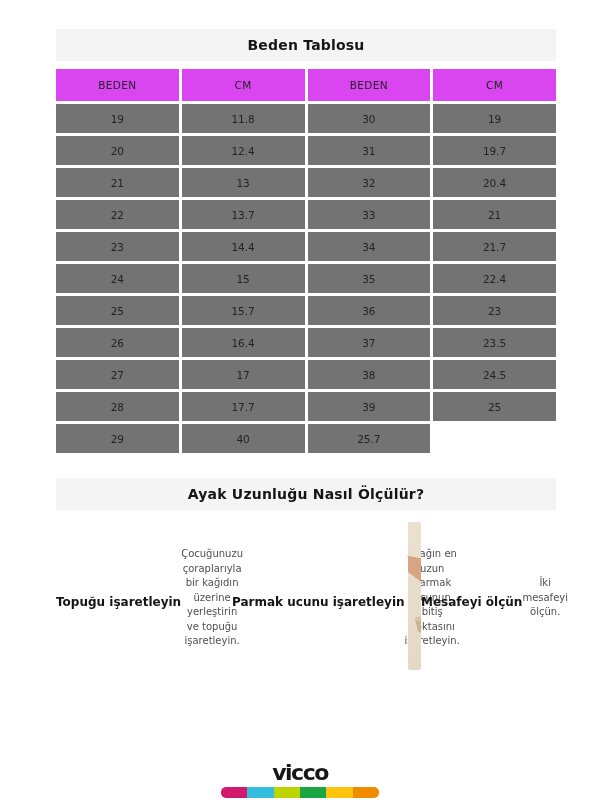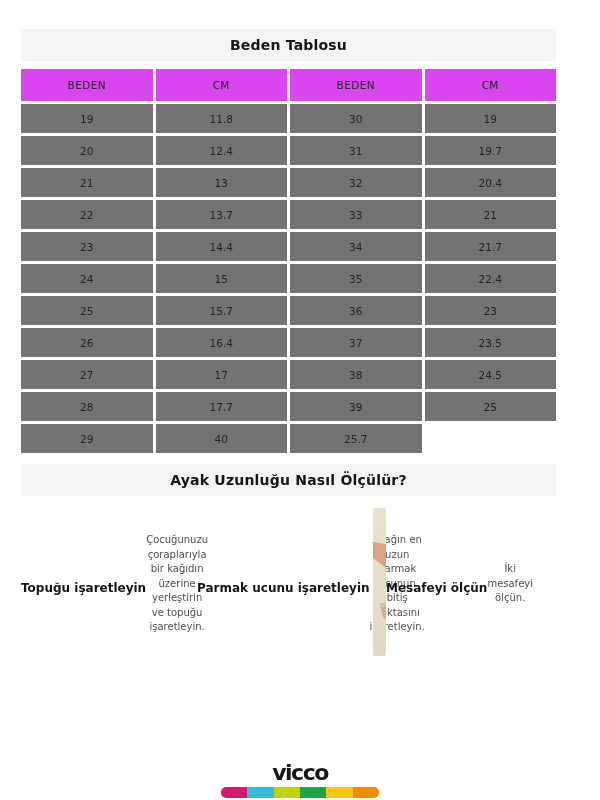--- a/index.html
+++ b/index.html
@@ -1,35 +1,35 @@
 <!DOCTYPE html>
 <html><head>
 <meta charset="utf-8">
 <style>
   html,body { margin:0; padding:0; background:#fff; }
   .page {
     width:600px; height:800px; background:#ffffff; position:relative;
     font-family:"DejaVu Sans","Liberation Sans",sans-serif; overflow:hidden;
     margin:0 auto;
   }
-  .content { padding:29px 44px 0 21px; }
+  .content { padding:29px 44px 0 56px; }
 
   .bar-title {
     height:32px; background:#f4f4f4; display:flex; align-items:center; justify-content:center;
     font-size:14px; font-weight:bold; color:#151515; letter-spacing:.2px;
   }
 
   .thead { display:grid; grid-template-columns:repeat(4,1fr); gap:3px; margin-top:8px; }
   .thead .t-cell { height:32px; background:#d946ef; font-size:10.5px; font-weight:500; letter-spacing:.4px; }
   .t-cell { display:flex; align-items:center; justify-content:center; color:#232323; }
   .tbody { display:flex; flex-direction:column; gap:3px; margin-top:3px; }
   .t-row { display:grid; grid-template-columns:repeat(4,1fr); gap:3px; }
   .t-row .t-cell { height:29px; background:#737373; font-size:10.5px; }
 
-  .section-title { margin-top:11px; }
+  .section-title { margin-top:25px; }
 
   .steps { display:flex; gap:16px; margin-top:12px; }
   .step { width:160px; display:flex; flex-direction:row; align-items:center; }
   .photo { width:160px; height:148px; border-radius:2px; overflow:hidden; line-height:0; }
   .photo svg { display:block; }
   .step-title { margin-top:11px; text-align:center; font-size:12px; font-weight:bold; color:#141414; white-space:nowrap; }
   .step-desc { margin-top:4px; text-align:center; font-size:10px; line-height:1.45; color:#4f4f4f; width:178px; }
 
   .brand { position:absolute; left:0; right:0; bottom:2px; display:flex; flex-direction:column; align-items:center; }
   .logo-text { font-size:22px; font-weight:800; letter-spacing:-1.5px; color:#171717; line-height:1;text-align:right; }

